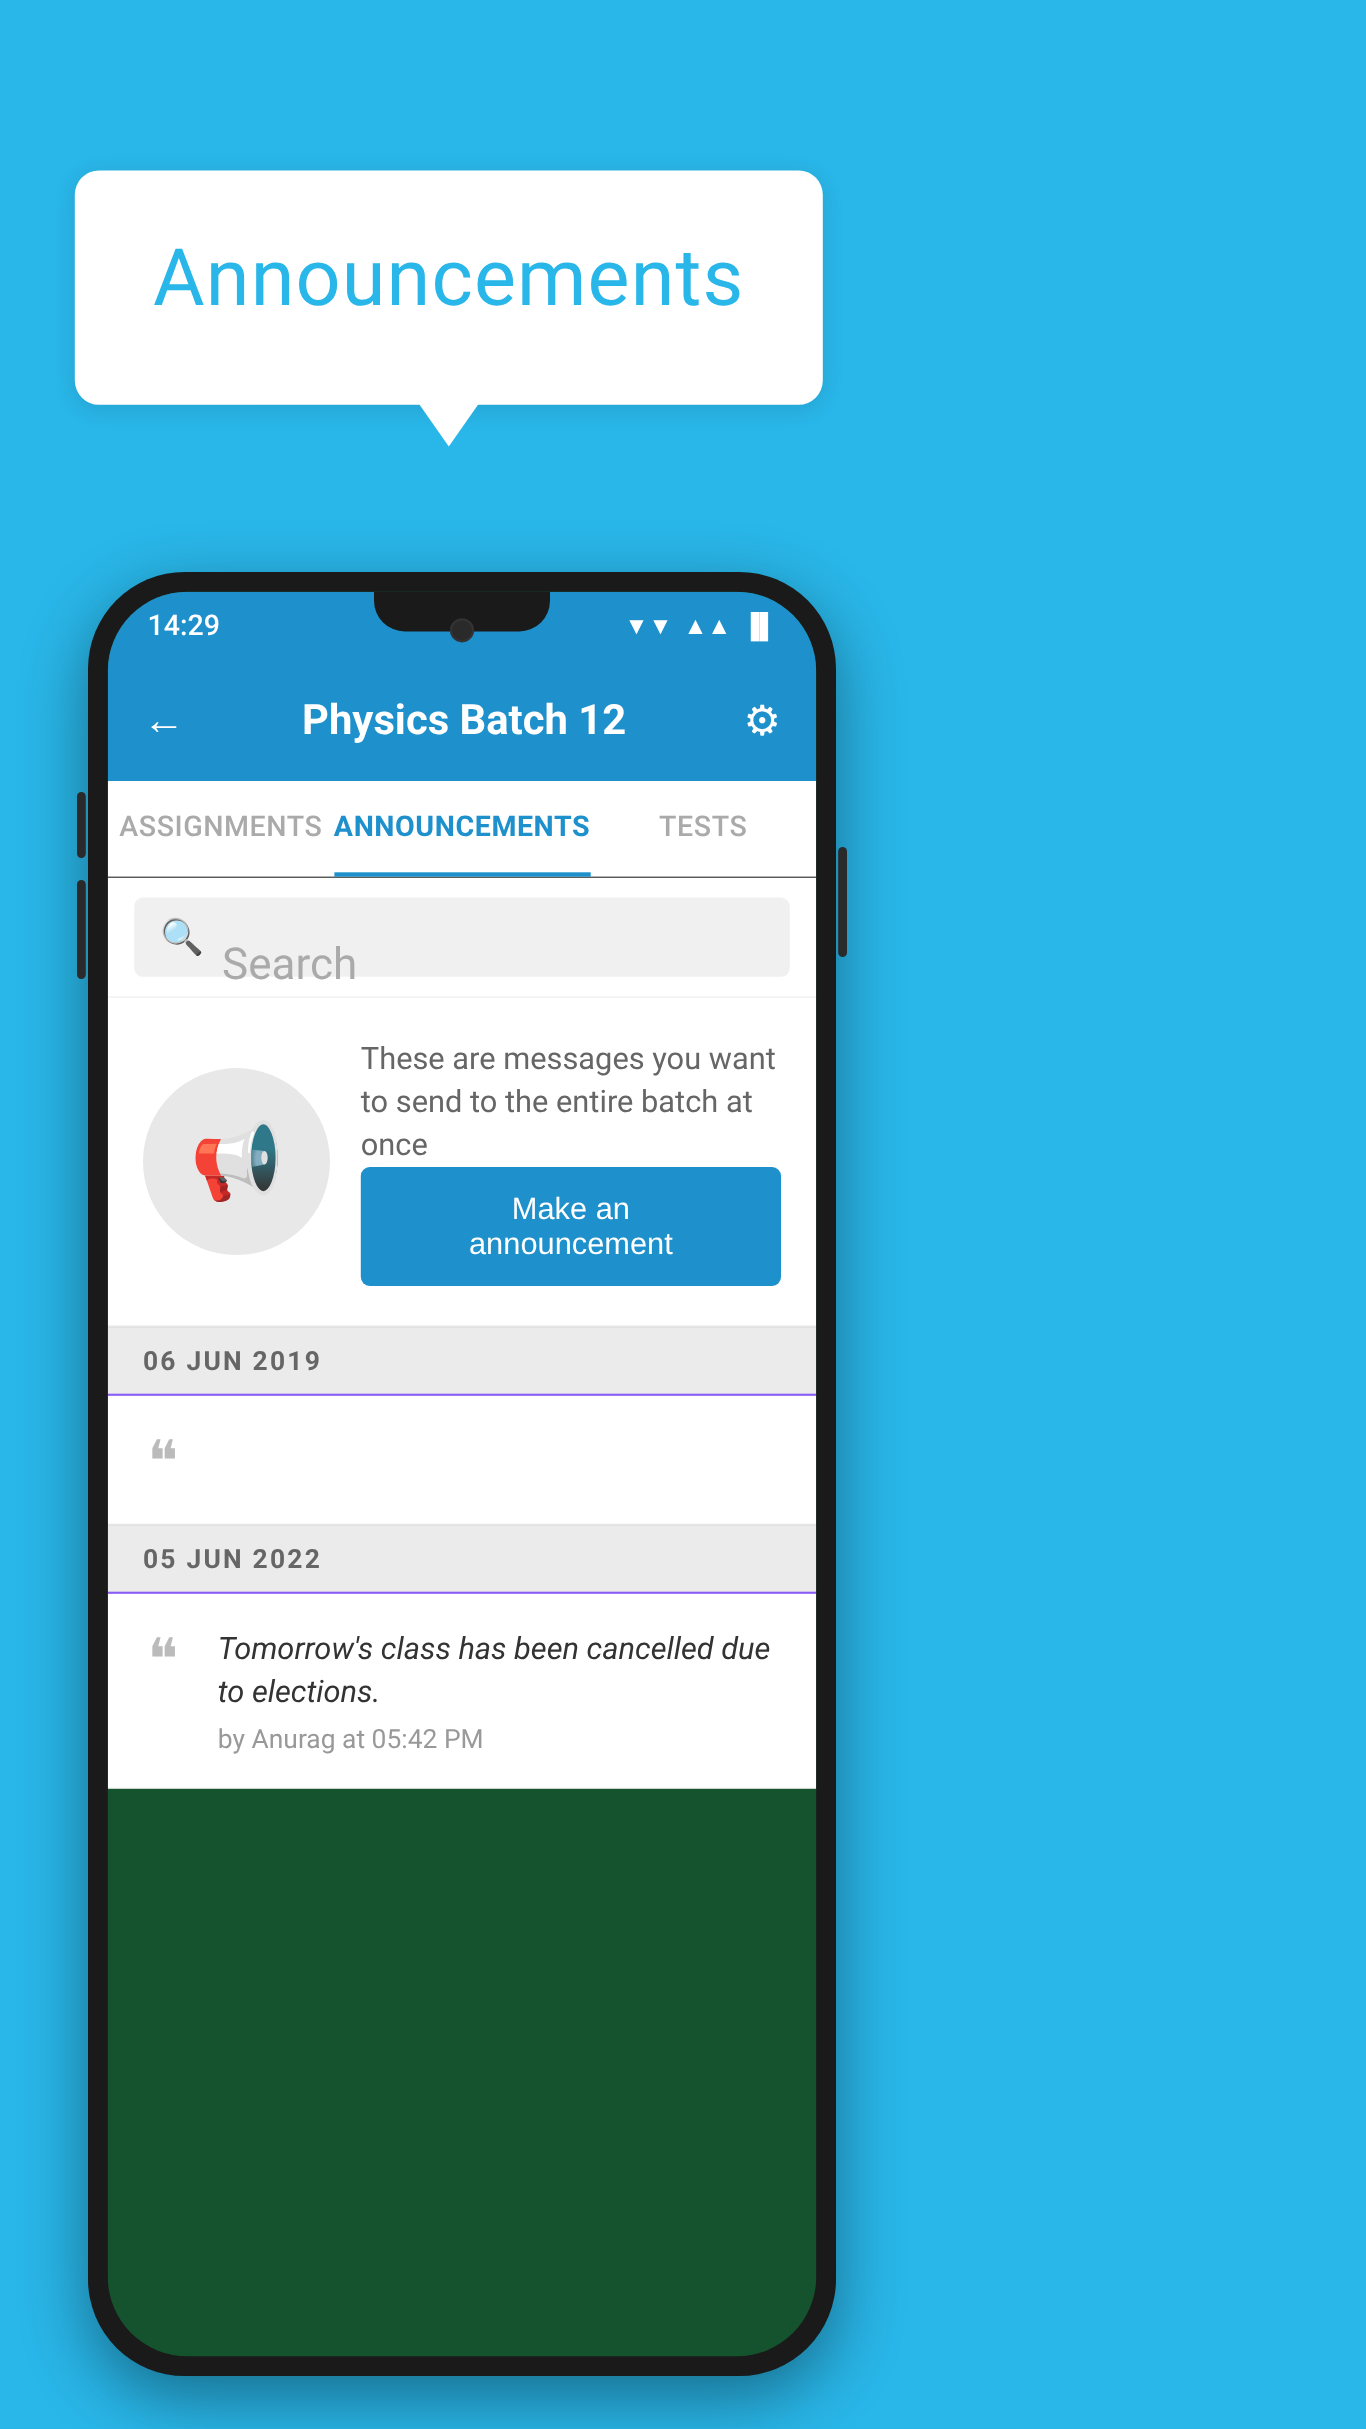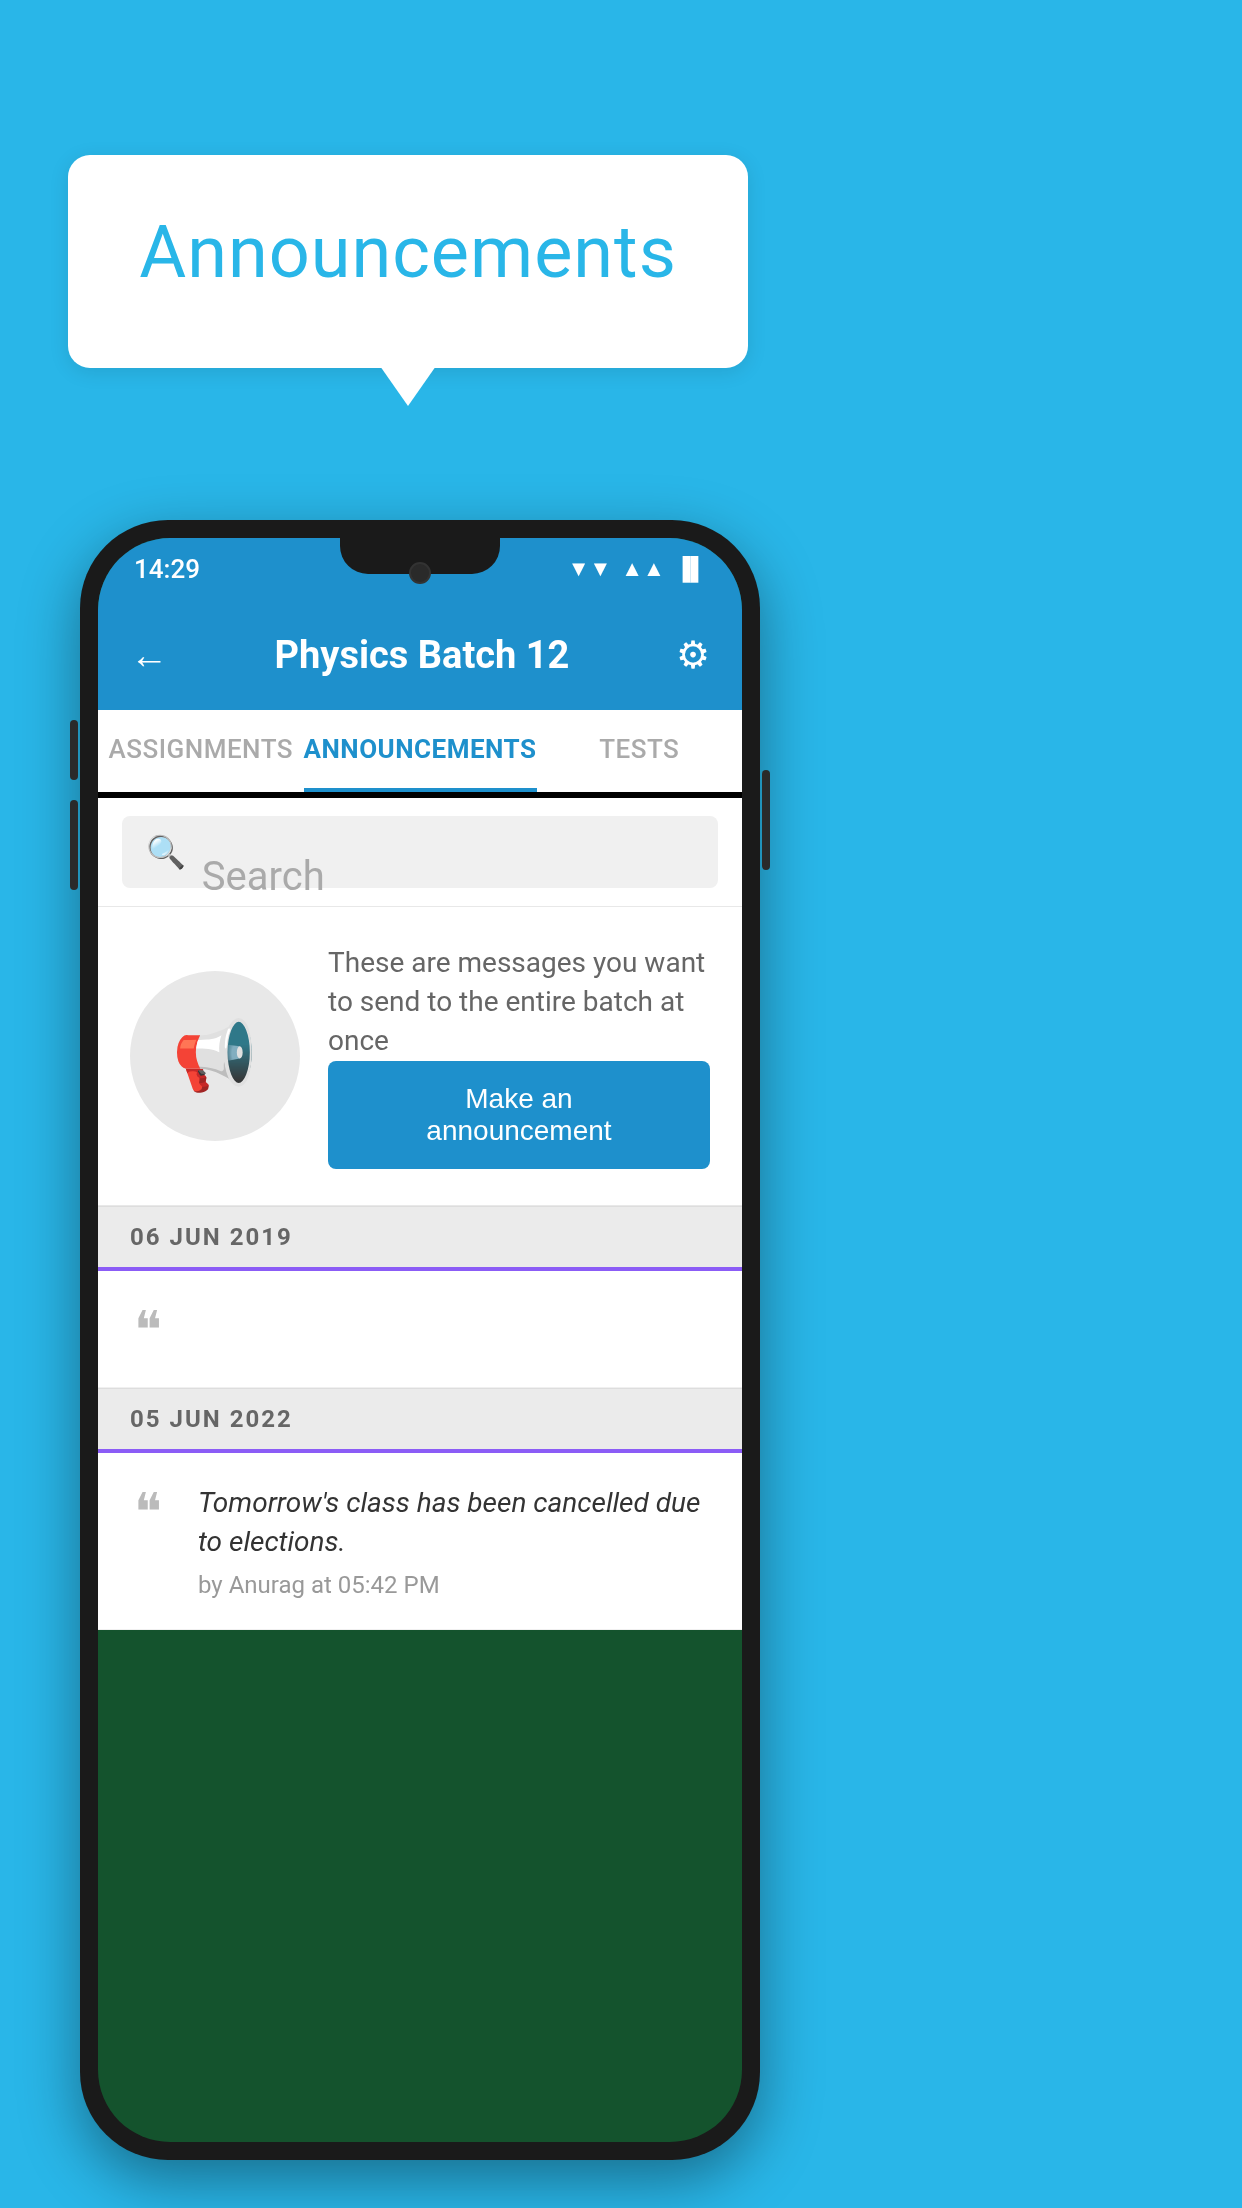--- a/index.html
+++ b/index.html
@@ -174,21 +174,21 @@
       color: white;
       font-size: 38px;
     }
 
     
     .tab-bar {
       background: white;
       height: 88px;
       display: flex;
       align-items: stretch;
-      border-bottom: 6px solid #000000;
+      border-bottom: 1px solid #000000;
     }
 
     .tab-item {
       flex: 1;
       display: flex;
       align-items: center;
       justify-content: center;
       font-size: 26px;
       font-weight: 500;
       color: #aaa;
@@ -288,21 +288,21 @@
 
     
     .date-separator {
       background: #ebebeb;
       padding: 16px 32px;
       font-size: 24px;
       font-weight: 700;
       color: #666;
       letter-spacing: 2px;
       border-top: 1px solid #ddd;
-      border-bottom: 4px solid #8b5cf6;
+      border-bottom: 2px solid #8b5cf6;
     }
 
     
     .announcement-item {
       background: white;
       padding: 30px 32px 30px 20px;
       display: flex;
       align-items: flex-start;
       gap: 20px;
       border-bottom: 1px solid #f0f0f0;

